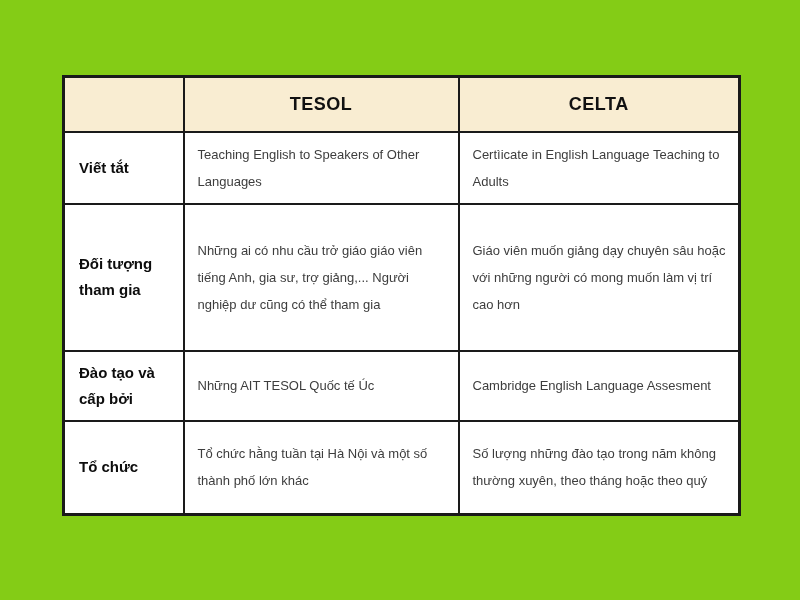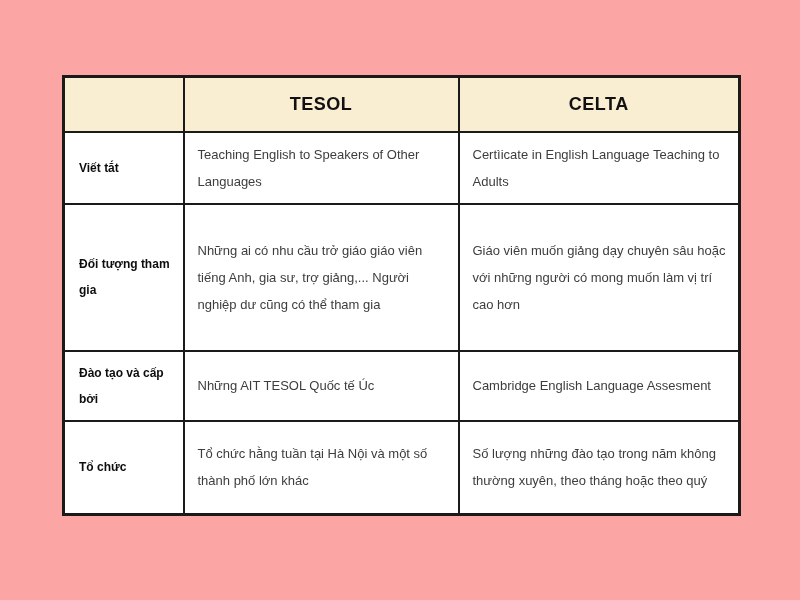--- a/index.html
+++ b/index.html
@@ -7,21 +7,21 @@
   body {
     background: #ffffff;
     font-family: "Liberation Sans", "DejaVu Sans", sans-serif;
     position: relative;
     overflow: hidden;
   }
   .page {
     position: absolute;
     width: 800px;
     height: 600px;
-    background: #fca5a5;
+    background: #84cc16;
   }
   table.compare-table {
     position: absolute;
     left: 62px;
     top: 75px;
     width: 676px;
     border-collapse: collapse;
     table-layout: fixed;
     background: #ffffff;
   }
@@ -55,21 +55,21 @@
   .compare-table td {
     font-size: 13px;
     line-height: 27px;
     color: #3d3d3d;
     text-align: left;
     padding: 8px 12px 8px 13px;
   }
   .compare-table td.row-label {
     font-weight: bold;
     color: #0d0d0d;
-    font-size: 12px;
+    font-size: 15px;
     line-height: 26px;
     padding-left: 14px;
   }
   tr.r0 { height: 71px; }
   tr.r1 { height: 147px; }
   tr.r2 { height: 64px; }
   tr.r3 { height: 94px; }
 </style>
 </head>
 <body>

